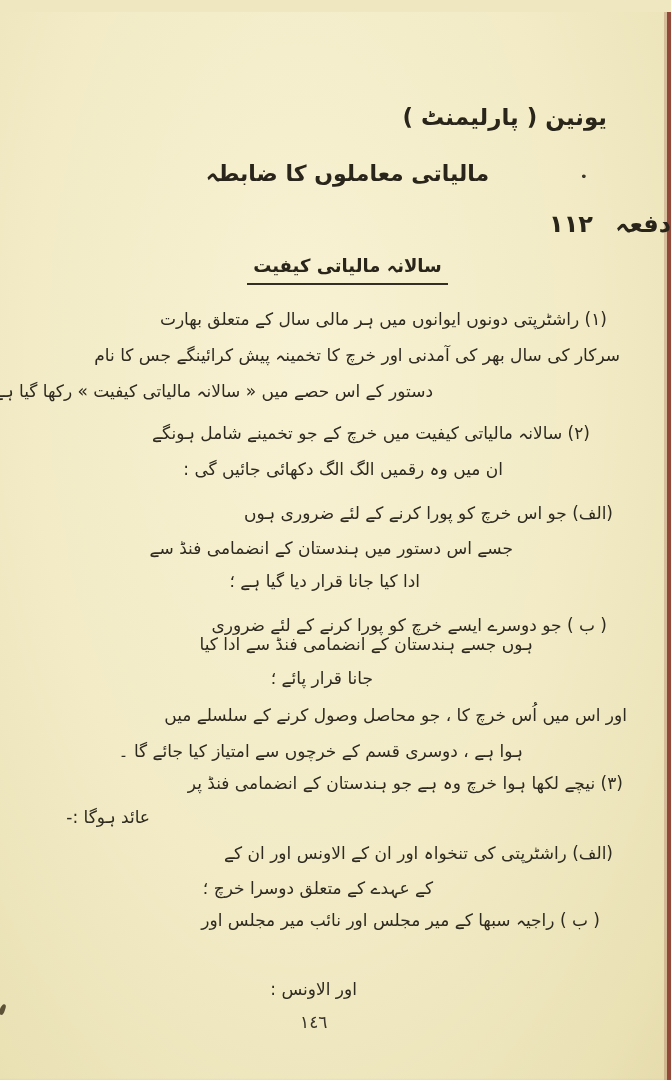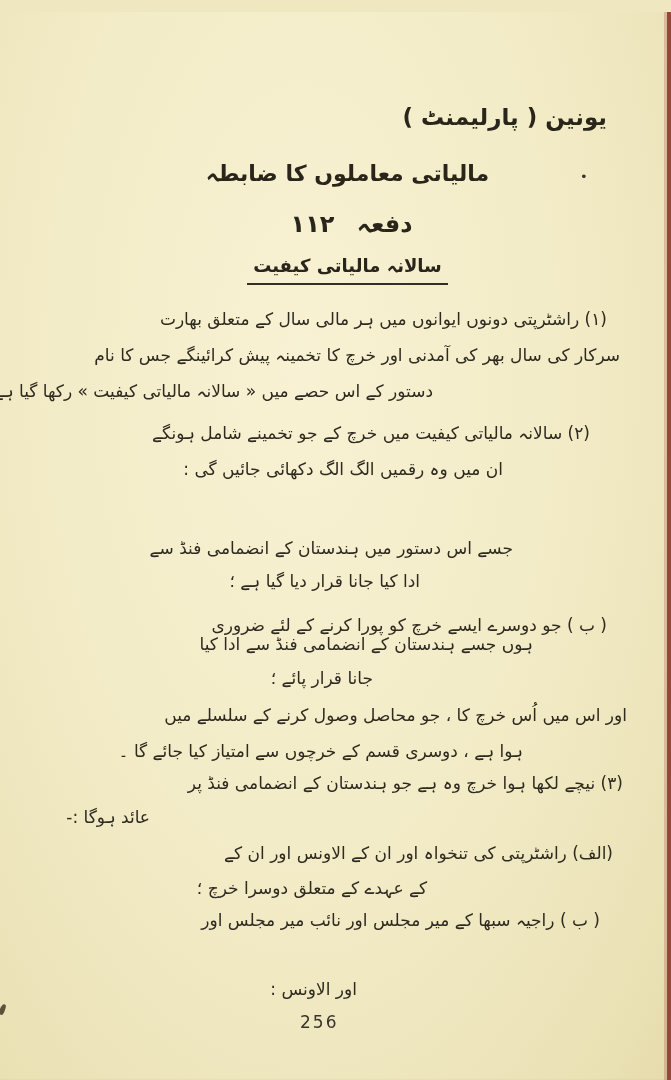--- a/index.html
+++ b/index.html
@@ -20,21 +20,21 @@
                  background: linear-gradient(to bottom, rgba(146,126,74,0), rgba(146,126,74,0.5)); }
   .speck { position: absolute; left: 0px; top: 992px; width: 5px; height: 11px; background: #5d5138;
            border-radius: 60% 40% 50% 50%; transform: rotate(18deg); }
 
   
   .h-union { position: absolute; top: 92px; right: 64px; direction: rtl; white-space: nowrap;
              font-size: 23px; font-weight: bold; letter-spacing: 1px; color: #29251b; }
   .margin-dot { position: absolute; top: 157px; left: 580px; font-size: 13px; color: #3a362c; }
   .h-chapter { position: absolute; top: 149px; left: 0; right: 0; padding-left: 24px; text-align: center;
                direction: rtl; font-size: 22px; font-weight: bold; color: #29251b; }
-  .h-article { position: absolute; top: 198px; left: 0; right: 0; padding-left: 32px; text-align: center;
+  .h-article { position: absolute; top: 198px; left: 0; right: 0; padding-left: 32px; text-align: right;
                direction: rtl; font-size: 24px; font-weight: bold; word-spacing: 14px; color: #29251b; }
   .h-section { position: absolute; top: 243px; left: 0; right: 0; padding-left: 24px; text-align: center;
                direction: rtl; font-size: 18px; font-weight: bold; color: #29251b; }
   .h-section .ul { display: inline-block; padding: 0 6px 7px; border-bottom: 2px solid #332f26; }
 
   
   .line { position: absolute; direction: rtl; white-space: nowrap; font-size: 17px; line-height: 30px; color: #2e2a20; }
 
   .page-number { position: absolute; top: 1000px; left: 300px; font-size: 17px; letter-spacing: 2px; color: #3a352a; }
 </style>
@@ -56,34 +56,35 @@
     <span class="ul">سالانہ مالیاتی کیفیت</span>
   </div>
 
   <div class="line" style="top:292px; right:64px">(١) راشٹرپتی دونوں ایوانوں میں ہر مالی سال کے متعلق بھارت</div>
   <div class="line" style="top:328px; right:51px">سرکار کی سال بھر کی آمدنی اور خرچ کا تخمینہ پیش کرائینگے جس کا نام</div>
   <div class="line" style="top:364px; right:238px">دستور کے اس حصے میں « سالانہ مالیاتی کیفیت » رکھا گیا ہے ۔</div>
 
   <div class="line" style="top:406px; right:81px">(٢) سالانہ مالیاتی کیفیت میں خرچ کے جو تخمینے شامل ہونگے</div>
   <div class="line" style="top:442px; right:168px">ان میں وہ رقمیں الگ الگ دکھائی جائیں گی :</div>
 
+  <div class="line" style="top:486px; right:58px">(الف) جو اس خرچ کو پورا کرنے کے لئے ضروری ہوں</div>
   <div class="line" style="top:521px; right:158px">جسے اس دستور میں ہندستان کے انضمامی فنڈ سے</div>
   <div class="line" style="top:554px; right:251px">ادا کیا جانا قرار دیا گیا ہے ؛</div>
 
   <div class="line" style="top:598px; right:64px">( ب ) جو دوسرے ایسے خرچ کو پورا کرنے کے لئے ضروری</div>
   <div class="line" style="top:617px; right:138px">ہوں جسے ہندستان کے انضمامی فنڈ سے ادا کیا</div>
   <div class="line" style="top:651px; right:298px">جانا قرار پائے ؛</div>
 
   <div class="line" style="top:688px; right:44px">اور اس میں اُس خرچ کا ، جو محاصل وصول کرنے کے سلسلے میں</div>
   <div class="line" style="top:724px; right:148px">ہوا ہے ، دوسری قسم کے خرچوں سے امتیاز کیا جائے گا ۔</div>
 
   <div class="line" style="top:756px; right:48px">(٣) نیچے لکھا ہوا خرچ وہ ہے جو ہندستان کے انضمامی فنڈ پر</div>
   <div class="line" style="top:790px; right:521px">عائد ہوگا :-</div>
 
   <div class="line" style="top:826px; right:58px">(الف) راشٹرپتی کی تنخواہ اور ان کے الاونس اور ان کے</div>
-  <div class="line" style="top:861px; right:244px">کے عہدے کے متعلق دوسرا خرچ ؛</div>
+  <div class="line" style="top:861px; right:238px">کے عہدے کے متعلق دوسرا خرچ ؛</div>
 
   <div class="line" style="top:893px; right:71px">( ب ) راجیہ سبھا کے میر مجلس اور نائب میر مجلس اور</div>
   <div class="line" style="top:962px; right:314px">اور الاونس :</div>
 
-  <div class="page-number">256</div>
+  <div class="page-number">١٤٦</div>
 
 </div>
 
 </body></html>

